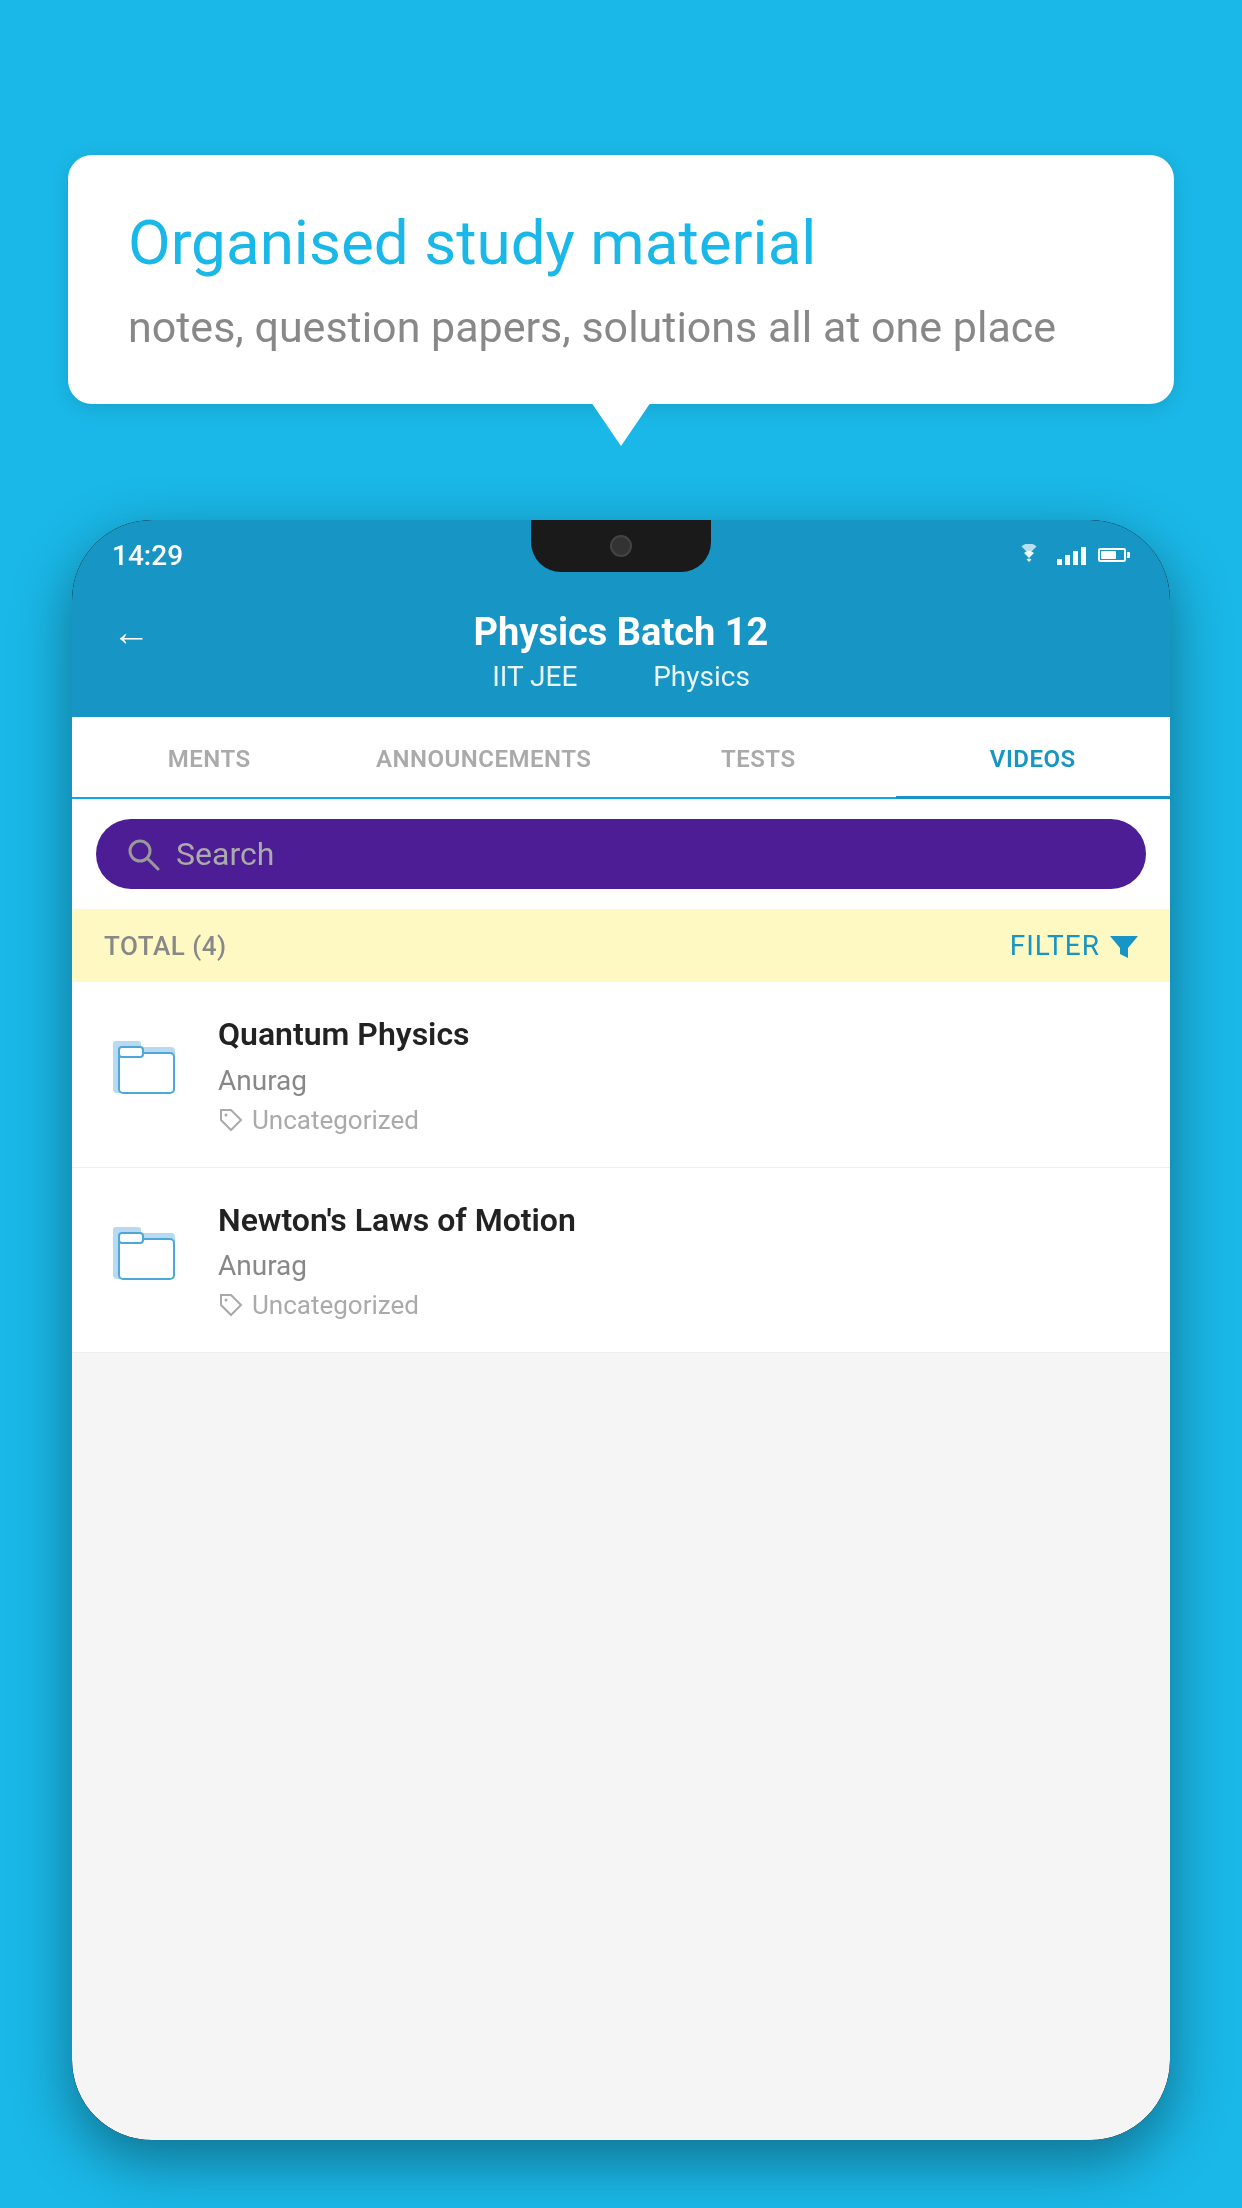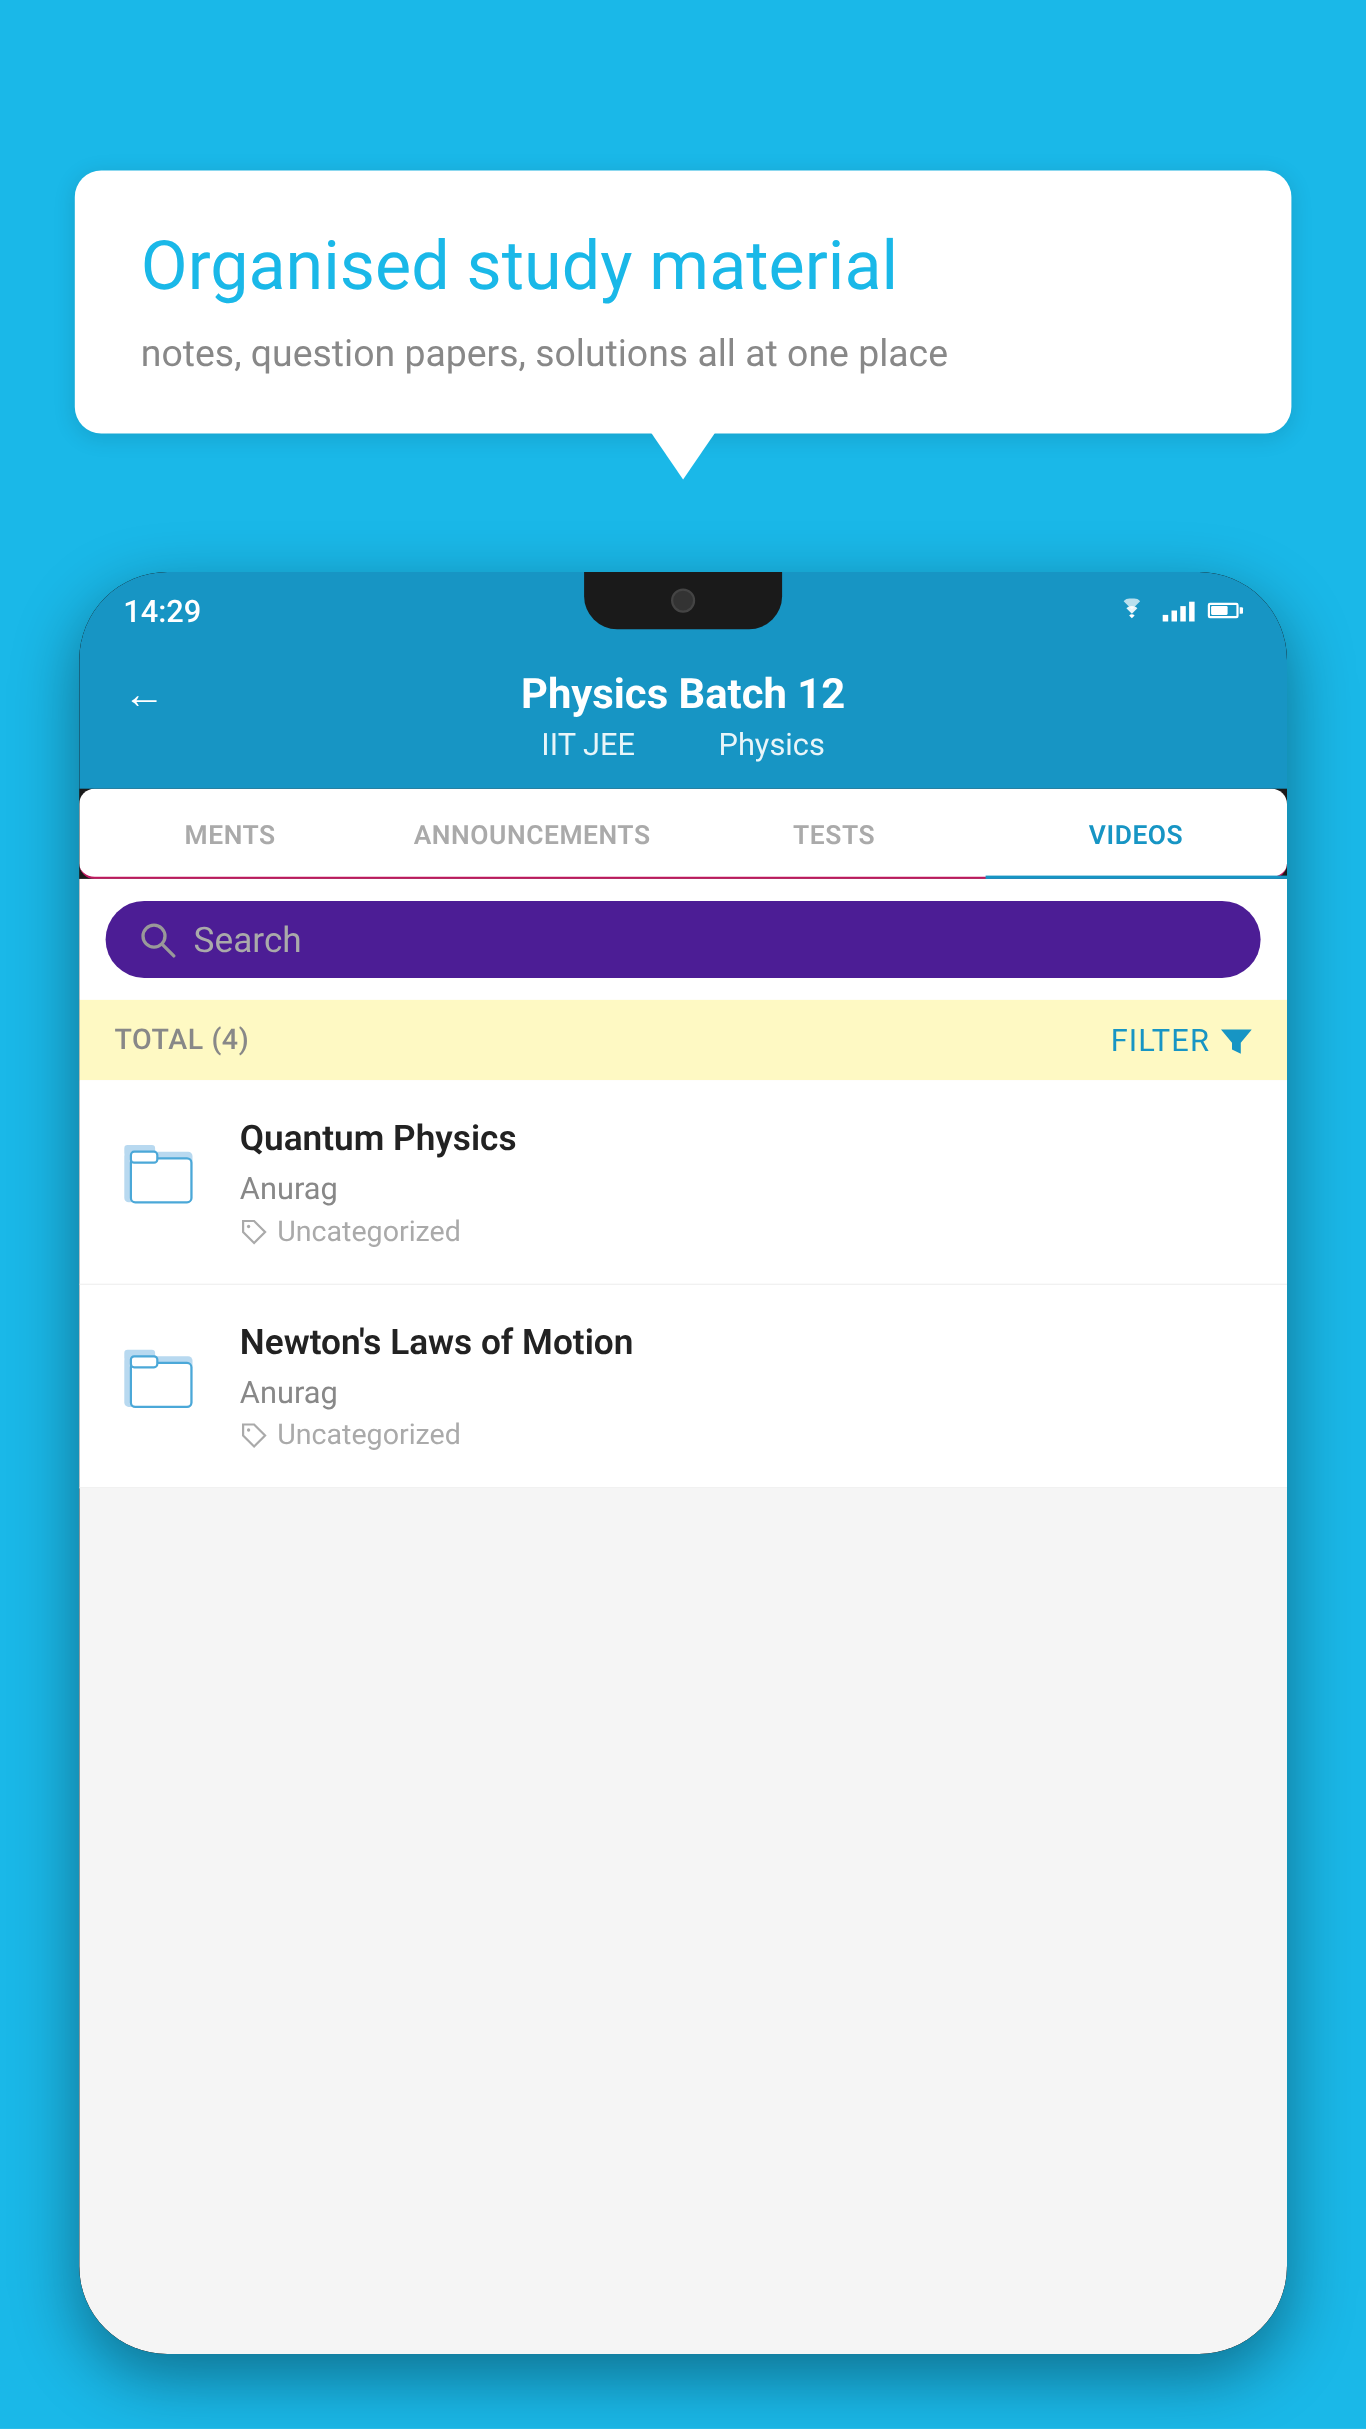--- a/index.html
+++ b/index.html
@@ -44,21 +44,21 @@
 
     .speech-bubble-title {
       font-size: 62px;
       font-weight: 400;
       color: #1ab8e8;
       line-height: 1.15;
       margin-bottom: 24px;
     }
 
     .speech-bubble-subtitle {
-      font-size: 34px;
+      font-size: 43px;
       color: #888;
       font-weight: 400;
     }
 
     
     .phone-outer {
       position: absolute;
       top: 520px;
       left: 72px;
       right: 72px;
@@ -165,22 +165,21 @@
     }
 
     .header-subtitle span {
       margin: 0 12px;
     }
 
     
     .tabs {
       background: white;
       display: flex;
-      border-bottom: 2px solid #be185d;
-      border-radius: 14px;
+      border-bottom: 2px solid #0ea5e9;
     }
 
     .tab {
       flex: 1;
       text-align: center;
       padding: 28px 10px 24px;
       font-size: 24px;
       font-weight: 600;
       color: #aaa;
       letter-spacing: 0.5px;

